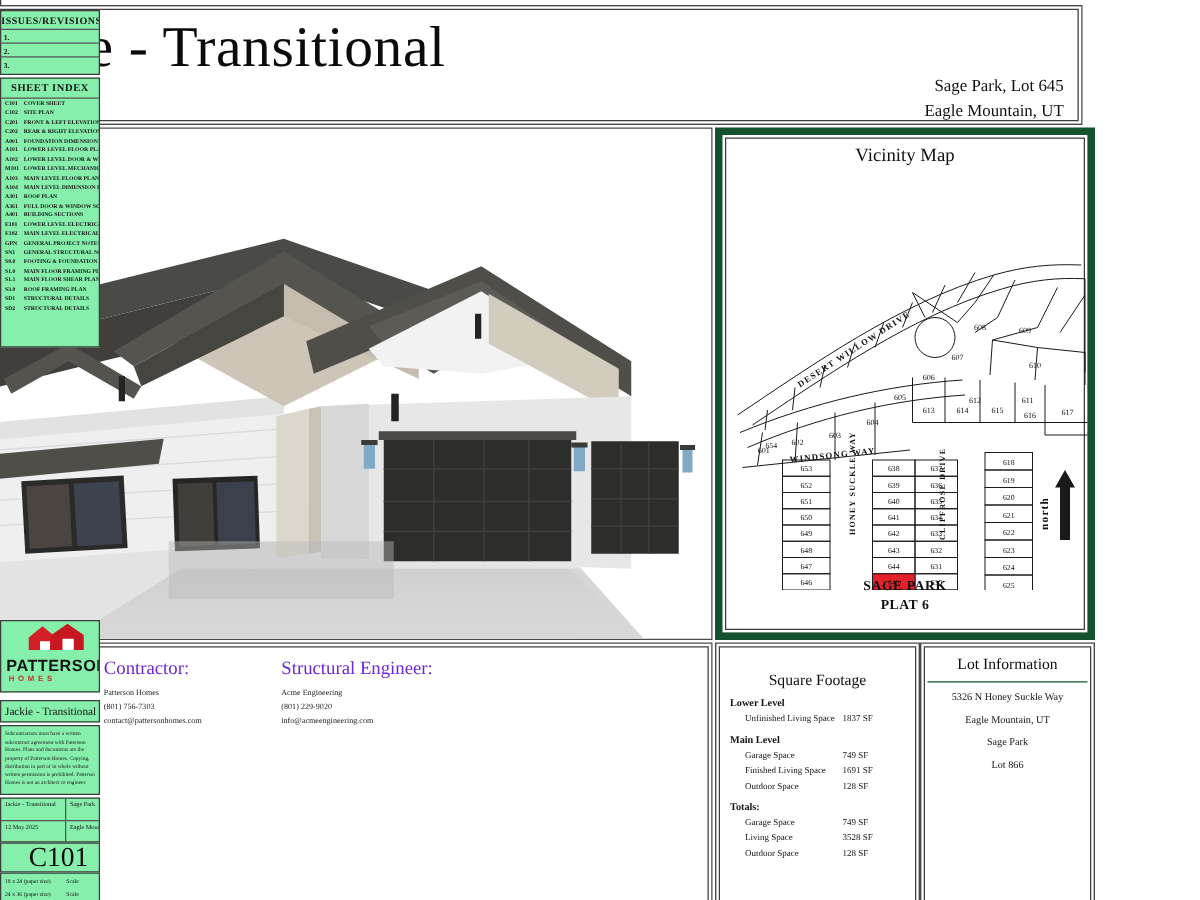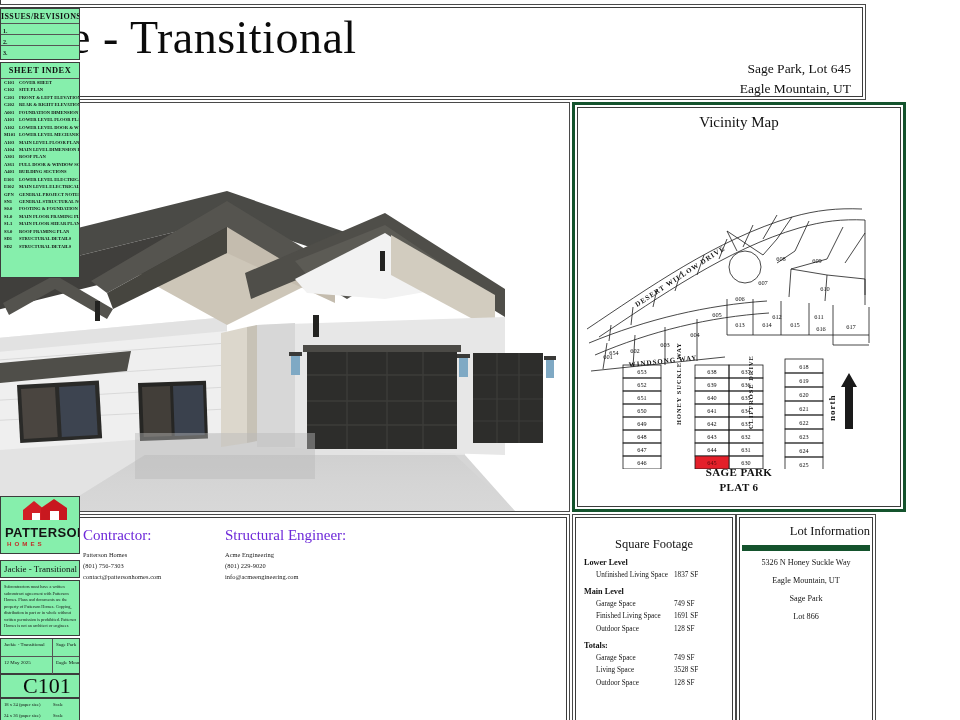--- a/index.html
+++ b/index.html
@@ -36,22 +36,22 @@
   #render-pane {
     left: -6px; top: 102px; width: 576px; height: 410px;
     border: 1px solid #4a4a4a;
     box-shadow: inset 0 0 0 2px #fff, inset 0 0 0 3px #3c3c3c;
     overflow: hidden; background: #fff;
   }
   #render-pane svg { display: block; }
 
   
   #vicinity-pane {
-    left: 572px; top: 102px; width: 334px; height: 410px;
-    border: 3px solid #14532d;
+    left: 572px; top: 102px; width: 304px; height: 410px;
+    border: 6px solid #14532d;
     box-shadow: inset 0 0 0 2px #fff, inset 0 0 0 3px #3c3c3c;
     overflow: hidden;
   }
   #vicinity-title {
     position: absolute; top: 9px; left: 0; width: 100%;
     text-align: center; font-size: 15px; color: #111;
   }
   #plat-svg { position: absolute; top: 24px; left: 2px; }
   #plat-caption {
     position: absolute; bottom: 14px; left: 0; width: 100%;
@@ -88,22 +88,22 @@
   .sf-row .sf-val { }
 
   
   #lot-pane {
     left: 736px; top: 514px; width: 140px; height: 212px;
     border: 1px solid #4a4a4a;
     box-shadow: inset 0 0 0 2px #fff, inset 0 0 0 3px #3c3c3c;
     padding-top: 9px;
   }
   #lot-title {
-    text-align: right; font-size: 12.5px; color: #111;
-    padding-bottom: 6px; border-bottom: 6px solid #14532d;
+    text-align: center; font-size: 12.5px; color: #111;
+    padding-bottom: 6px; border-bottom: 1px solid #14532d;
     margin: 0 5px 7px 5px;
   }
   .lot-line { text-align: center; font-size: 8.2px; color: #151515; margin-bottom: 9px; }
 
   
   #right-block {
     left: 880px; top: -4px; width: 86px; height: 728px;
     border-left: 1px solid #3c3c3c;
   }
   .rb { position: absolute; left: 0; width: 80px; border: 1px solid #3c3c3c; background: #86efac; }

